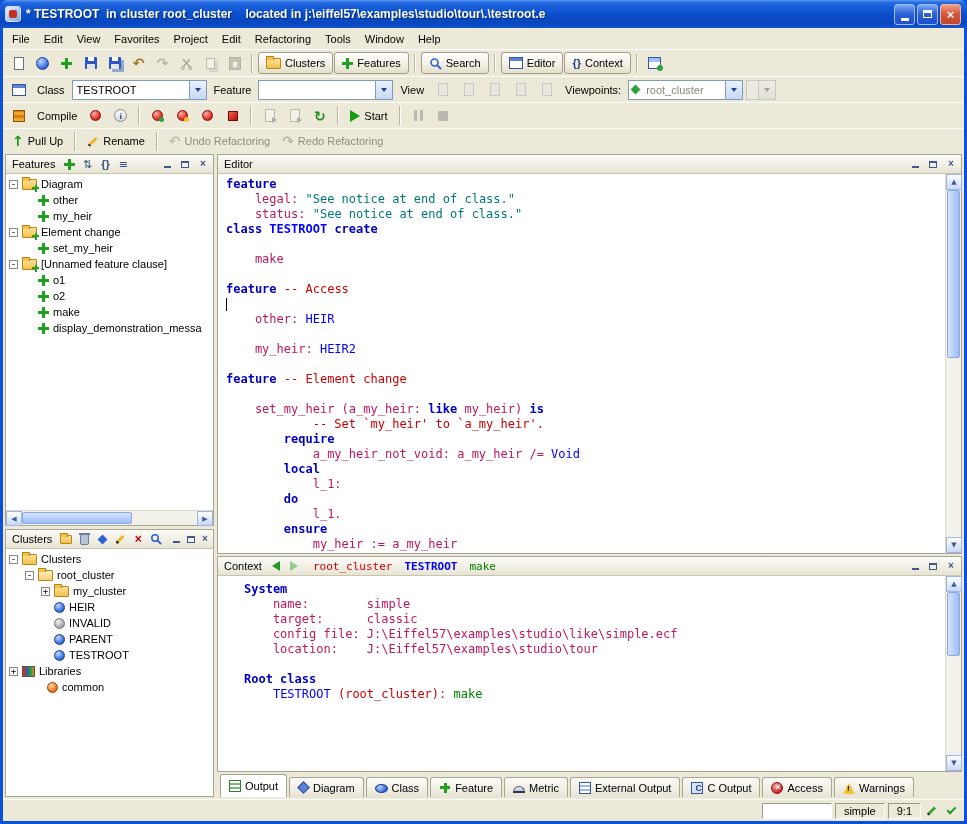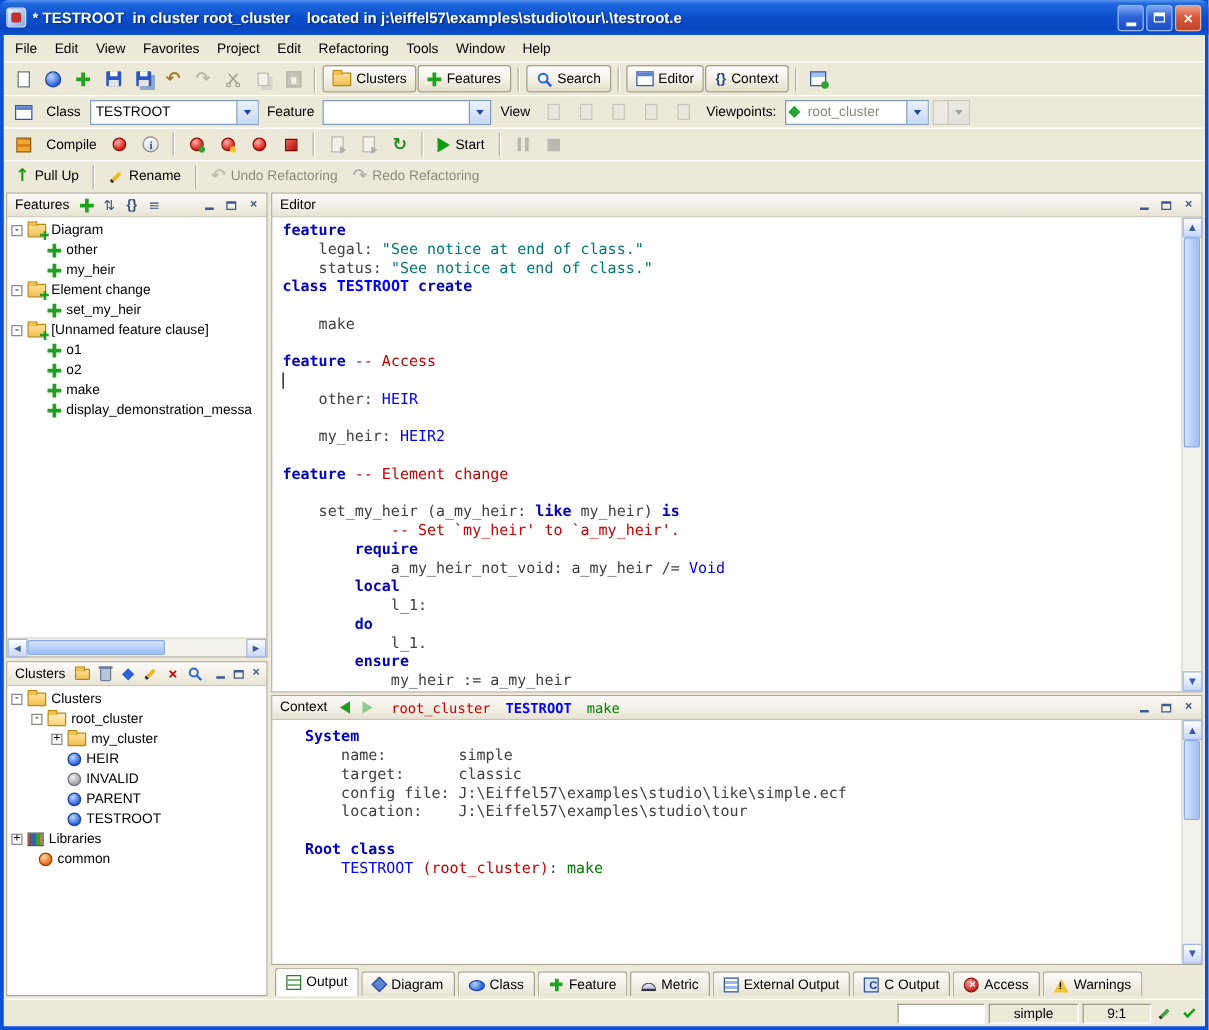--- a/index.html
+++ b/index.html
@@ -122,21 +122,21 @@
 .pbody{flex:1;display:flex;min-height:0}
 .vscroll{flex:0 0 16px;width:16px;background:#f2f1ea;border-left:1px solid #dedaca;display:flex;flex-direction:column}
 .vscroll .sbtn{height:16px;flex:0 0 16px;width:16px}
 .vtrack{flex:1;position:relative}
 .vthumb{position:absolute;left:1px;right:1px;top:0;background:linear-gradient(90deg,#d6e3fc,#9cbcf8);border:1px solid #89a8e8;border-radius:2px}
 
 .codearea{flex:1;overflow:hidden;background:#fff;padding:3px 0 0 8px;font-family:"DejaVu Sans Mono","Liberation Mono",monospace;font-size:12px;line-height:15px}
 .codearea.ctx{padding-left:26px;padding-top:6px}
 .code-line{height:15px;white-space:pre}
 .c-kw{color:var(--syntax-keyword,#0000C0);font-weight:bold}
-.c-tx{color:#404040}
+.c-tx{color:#be185d}
 .c-st{color:var(--syntax-string,#007878)}
 .c-cm{color:var(--syntax-comment,#C80000)}
 .c-cl{color:var(--syntax-class,#0000FF)}
 .c-cb{color:var(--syntax-class,#0000FF);font-weight:bold}
 .c-rd{color:var(--breadcrumb-cluster-red,#C80000)}
 .c-gn{color:var(--syntax-feature-green,#008000)}
 .caret{display:inline-block;width:1px;height:13px;background:#000;vertical-align:text-bottom}
 
 .arr{width:0;height:0;display:inline-block}
 .arr-left{border-right:8px solid #1e9c1e;border-top:5px solid transparent;border-bottom:5px solid transparent}
@@ -159,21 +159,21 @@
 .ti-external-output{border:1px solid #35559c;background:repeating-linear-gradient(180deg,#fff 0 2px,#9cb8e8 2px 4px)}
 .ti-c-output{border:1px solid #35559c;background:#d8e4f8}
 .ti-c-output::before{content:"C";position:absolute;left:3px;top:0;color:#203c8c;font-size:9px;font-weight:bold}
 .ti-errors{border-radius:50%;background:radial-gradient(circle at 35% 30%,#f8a0a0,#c81e1e 75%);border:1px solid #8c1414}
 .ti-errors::before{content:"×";position:absolute;left:3px;top:-1px;color:#fff;font-weight:bold;font-size:9px}
 .ti-warnings{width:0;height:0;border-left:6px solid transparent;border-right:6px solid transparent;border-bottom:11px solid #f4c430;margin-top:1px}
 .ti-warnings::after{content:"!";position:absolute;left:-2px;top:1px;font-size:8px;font-weight:bold;color:#000}
 
 .statusbar{flex:0 0 22px;height:22px;display:flex;align-items:center;gap:3px;padding:0 5px;border-top:1px solid #fff}
 .sspacer{flex:1}
-.sbox{height:16px;border:1px solid;border-color:#9d9a88 #ffffff #ffffff #9d9a88;display:flex;align-items:center;justify-content:center;padding:0 19px;white-space:nowrap}
+.sbox{height:16px;border:1px solid;border-color:#9d9a88 #ffffff #ffffff #9d9a88;display:flex;align-items:center;justify-content:center;padding:0 8px;white-space:nowrap}
 .sbox.progress{width:70px;background:#fff}
 .sicon{width:16px;height:16px;display:flex;align-items:center;justify-content:center}
 .check{width:9px;height:5px;border-left:2px solid #1e9c1e;border-bottom:2px solid #1e9c1e;transform:rotate(-45deg);margin-bottom:3px}
 </style>
 </head>
 <body>
 
 <div class="window">
   <div class="titlebar">
     <span class="app-icon"></span>
@@ -544,21 +544,21 @@
               <div class="tree-row" style="padding-left: 35px;">
                 <span class="exp-sp"></span>
                 <span class="ic ic-ball blue"></span>
                 <span class="tlabel2">TESTROOT</span>
               </div>
               <div class="tree-row" style="padding-left: 3px;">
                 <span class="exp">+</span>
                 <span class="ic-lib"></span>
                 <span class="tlabel2">Libraries</span>
               </div>
-              <div class="tree-row" style="padding-left: 12px;">
+              <div class="tree-row" style="padding-left: 28px;">
                 <span class="exp-sp"></span>
                 <span class="ic ic-ball orange"></span>
                 <span class="tlabel2">common</span>
               </div>
             </div>
         </div>
       </div>
 
       <div class="rightcol">
 

